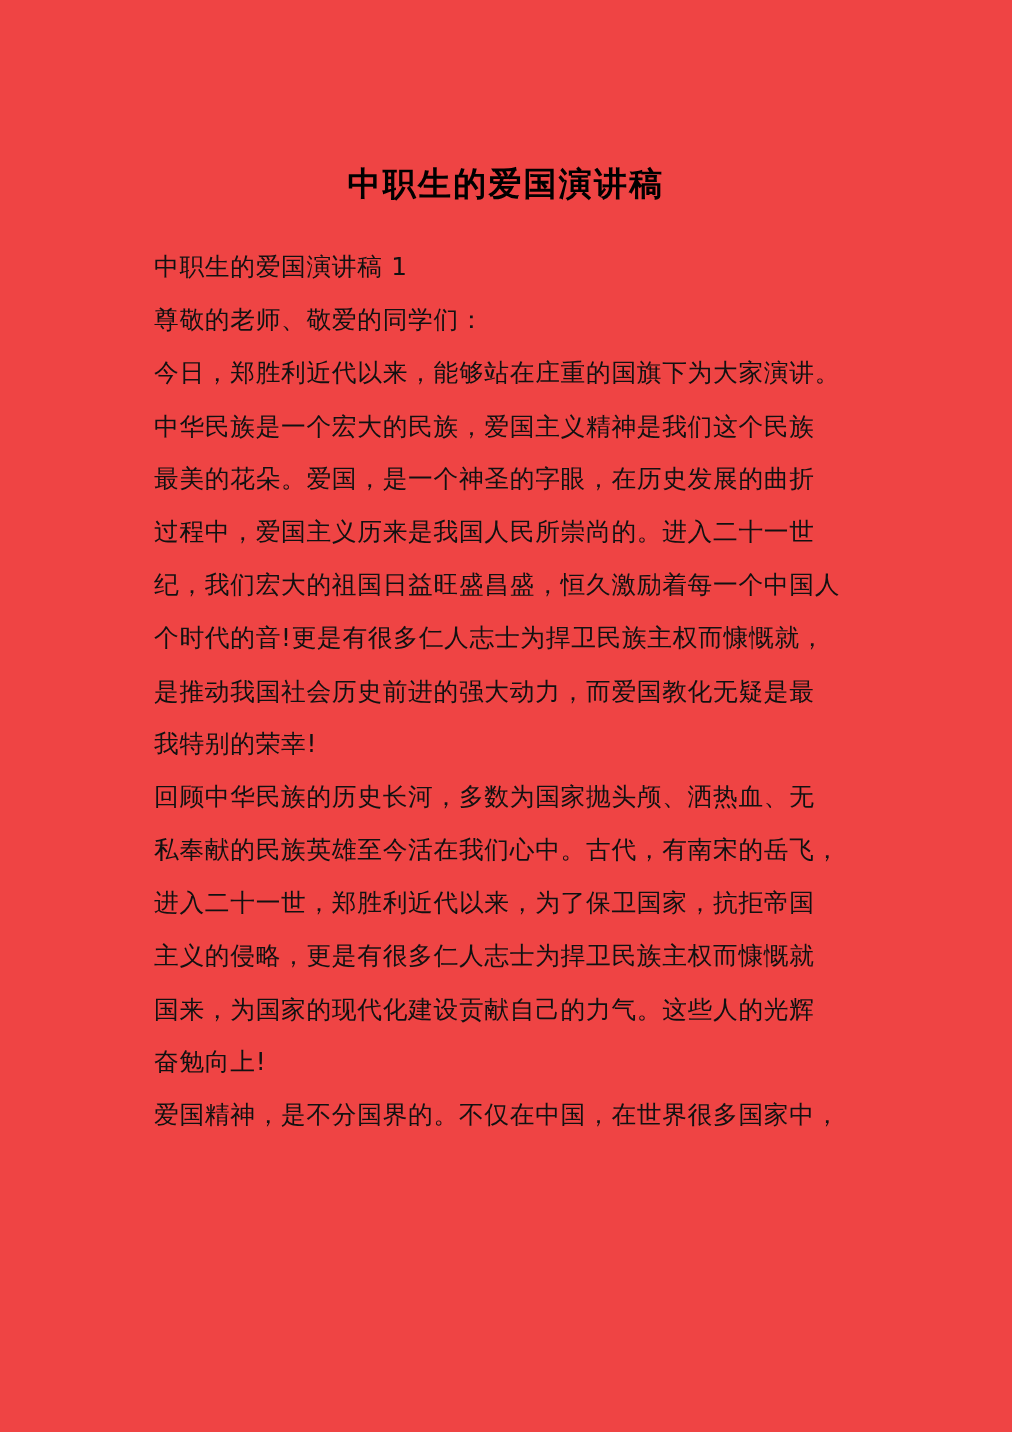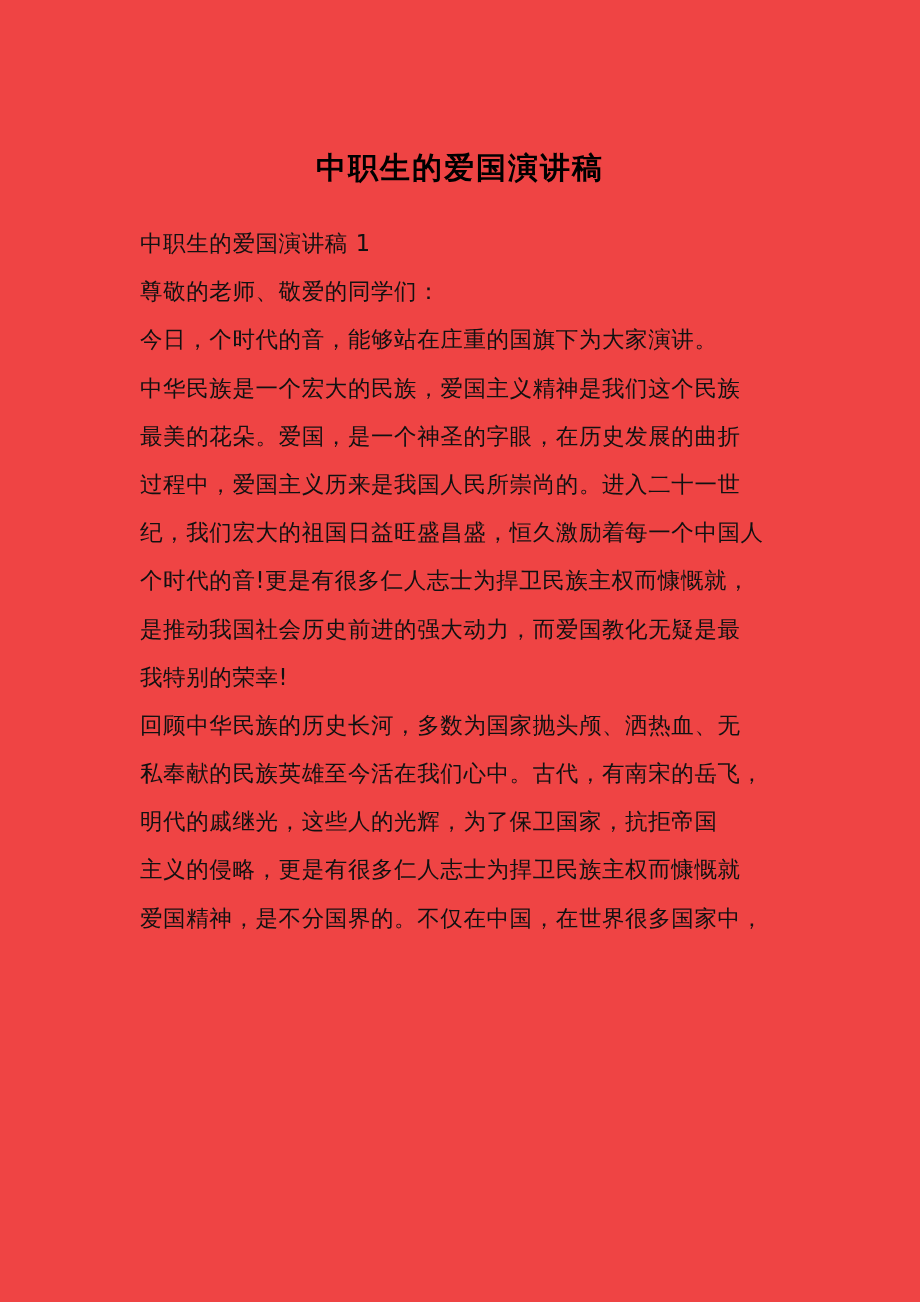--- a/index.html
+++ b/index.html
@@ -54,27 +54,29 @@
   </style>
 </head>
 <body>
 
 <div class="page">
   <div class="doc-title">中职生的爱国演讲稿</div>
 
   <div class="body-text">
     <div class="line">中职生的爱国演讲稿 1</div>
     <div class="line">尊敬的老师、敬爱的同学们：</div>
-    <div class="line">今日，个时代的音，能够站在庄重的国旗下为大家演讲。</div>
+    <div class="line">今日，郑胜利近代以来，能够站在庄重的国旗下为大家演讲。</div>
     <div class="line">中华民族是一个宏大的民族，爱国主义精神是我们这个民族</div>
     <div class="line">最美的花朵。爱国，是一个神圣的字眼，在历史发展的曲折</div>
     <div class="line">过程中，爱国主义历来是我国人民所崇尚的。进入二十一世</div>
     <div class="line">纪，我们宏大的祖国日益旺盛昌盛，恒久激励着每一个中国人</div>
     <div class="line">个时代的音!更是有很多仁人志士为捍卫民族主权而慷慨就，</div>
     <div class="line">是推动我国社会历史前进的强大动力，而爱国教化无疑是最</div>
     <div class="line">我特别的荣幸!</div>
     <div class="line">回顾中华民族的历史长河，多数为国家抛头颅、洒热血、无</div>
     <div class="line">私奉献的民族英雄至今活在我们心中。古代，有南宋的岳飞，</div>
-    <div class="line">明代的戚继光，这些人的光辉，为了保卫国家，抗拒帝国</div>
+    <div class="line">进入二十一世，郑胜利近代以来，为了保卫国家，抗拒帝国</div>
     <div class="line">主义的侵略，更是有很多仁人志士为捍卫民族主权而慷慨就</div>
+    <div class="line">国来，为国家的现代化建设贡献自己的力气。这些人的光辉</div>
+    <div class="line">奋勉向上!</div>
     <div class="line">爱国精神，是不分国界的。不仅在中国，在世界很多国家中，</div>
   </div>
 </div>
 
 </body></html>

